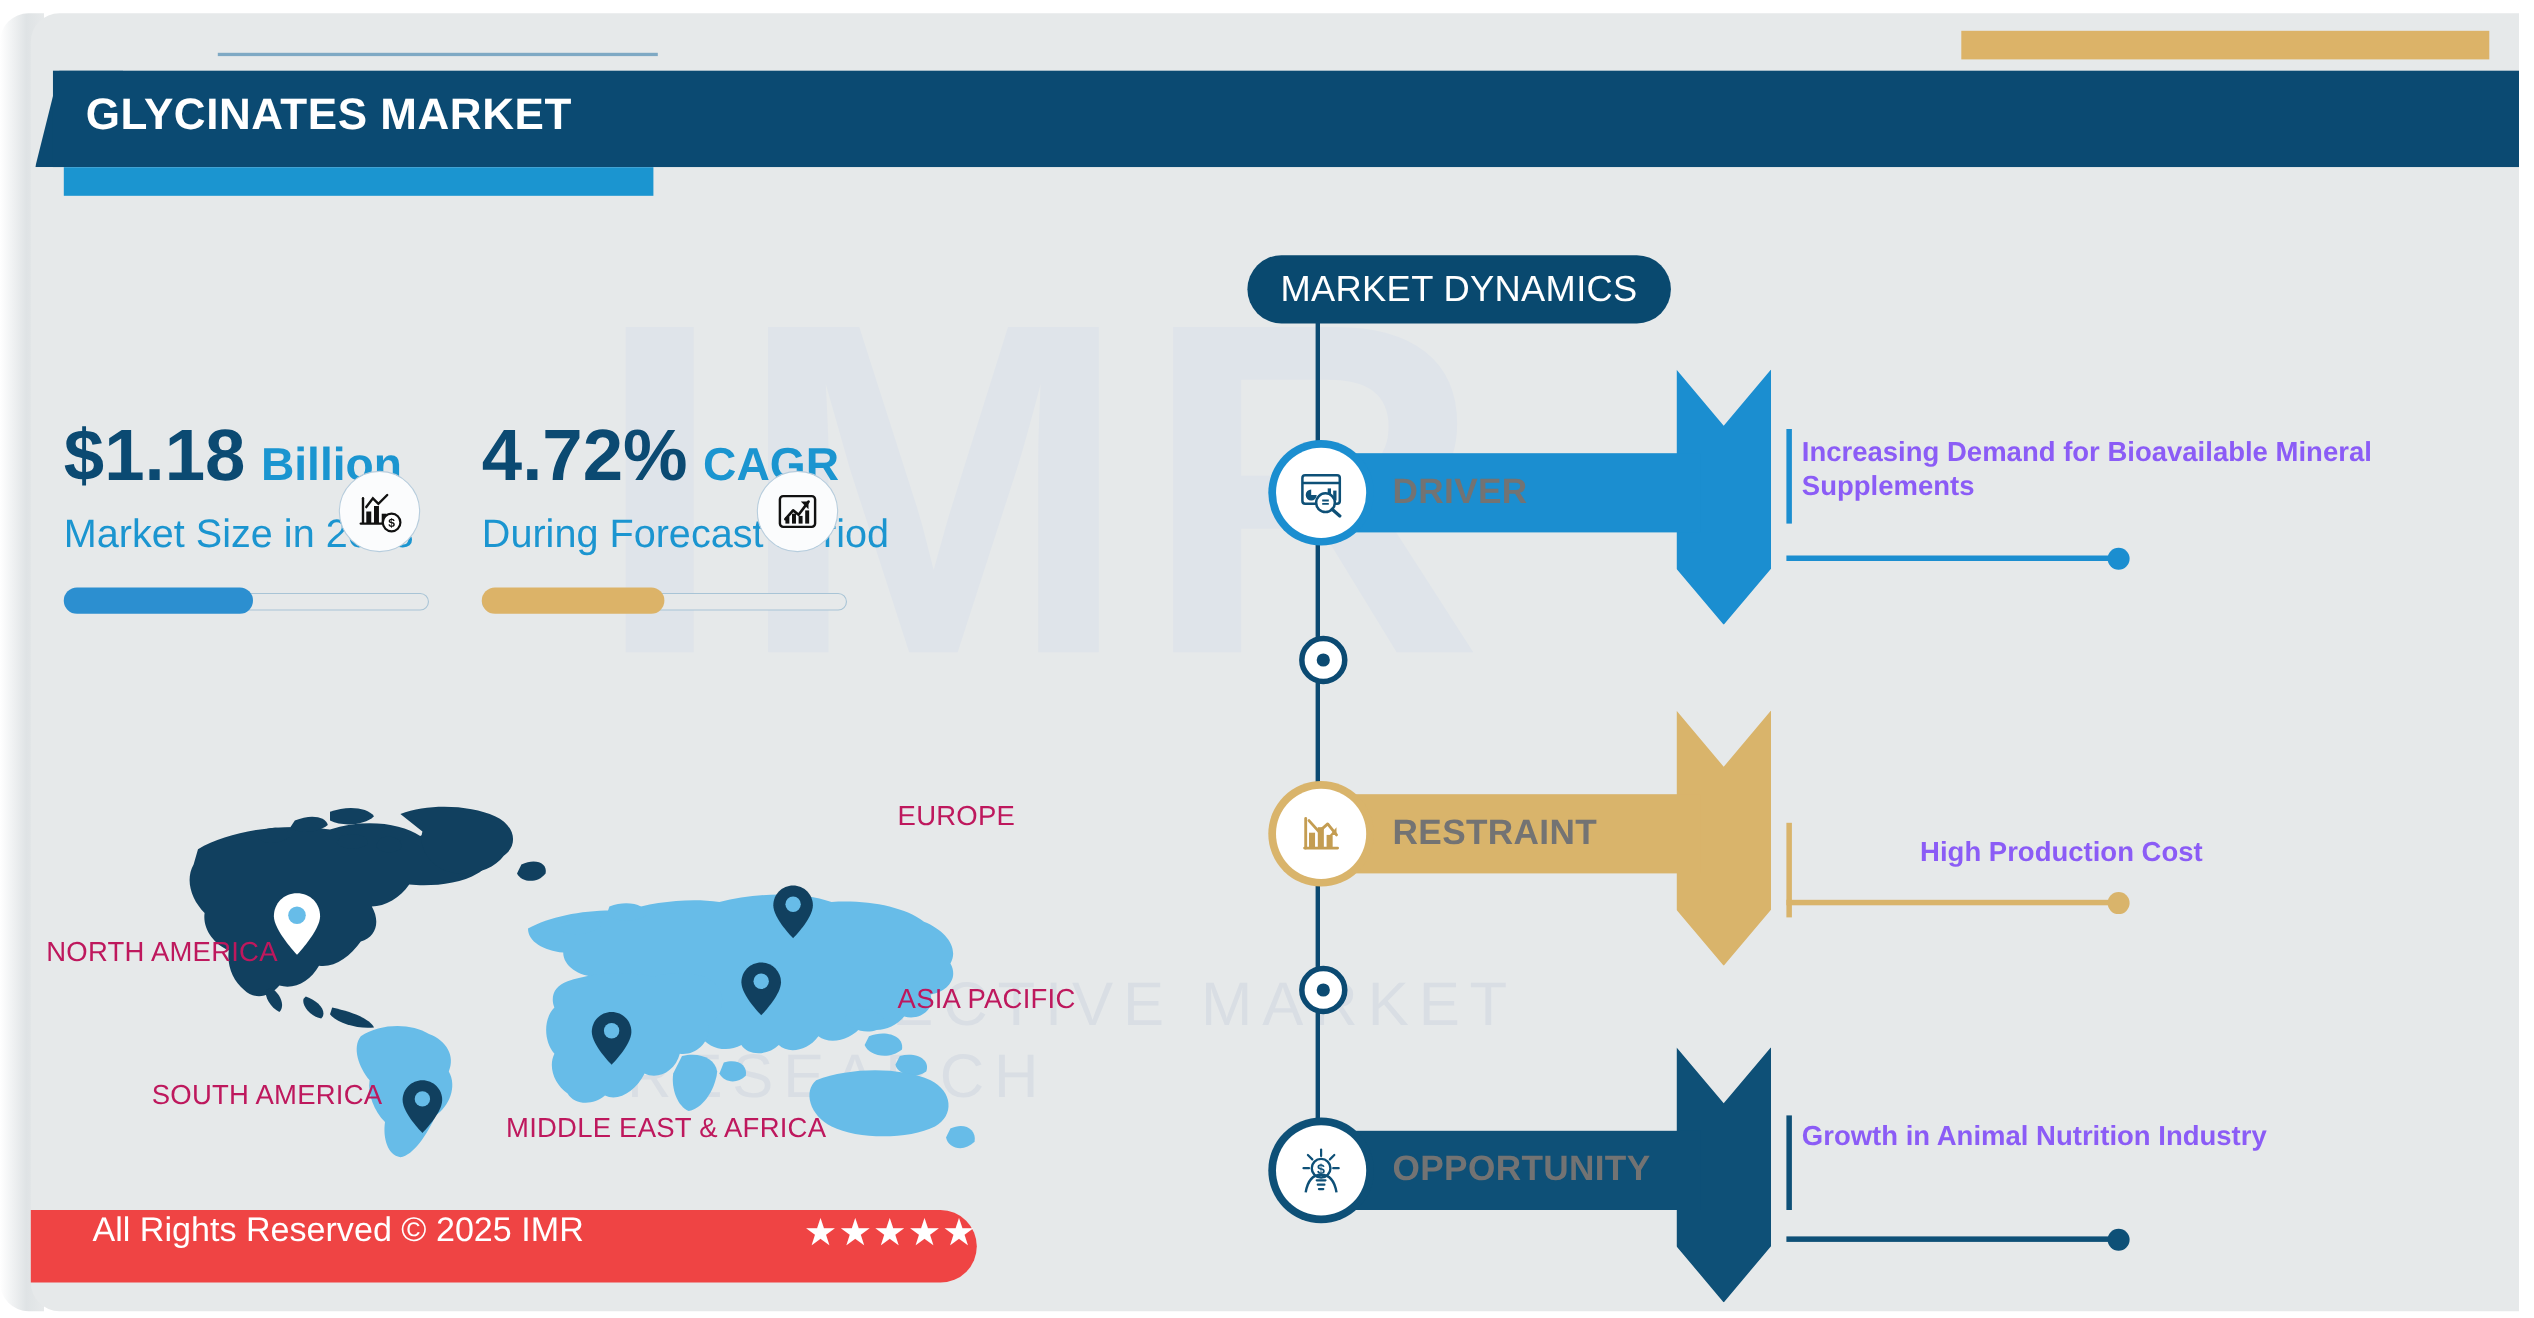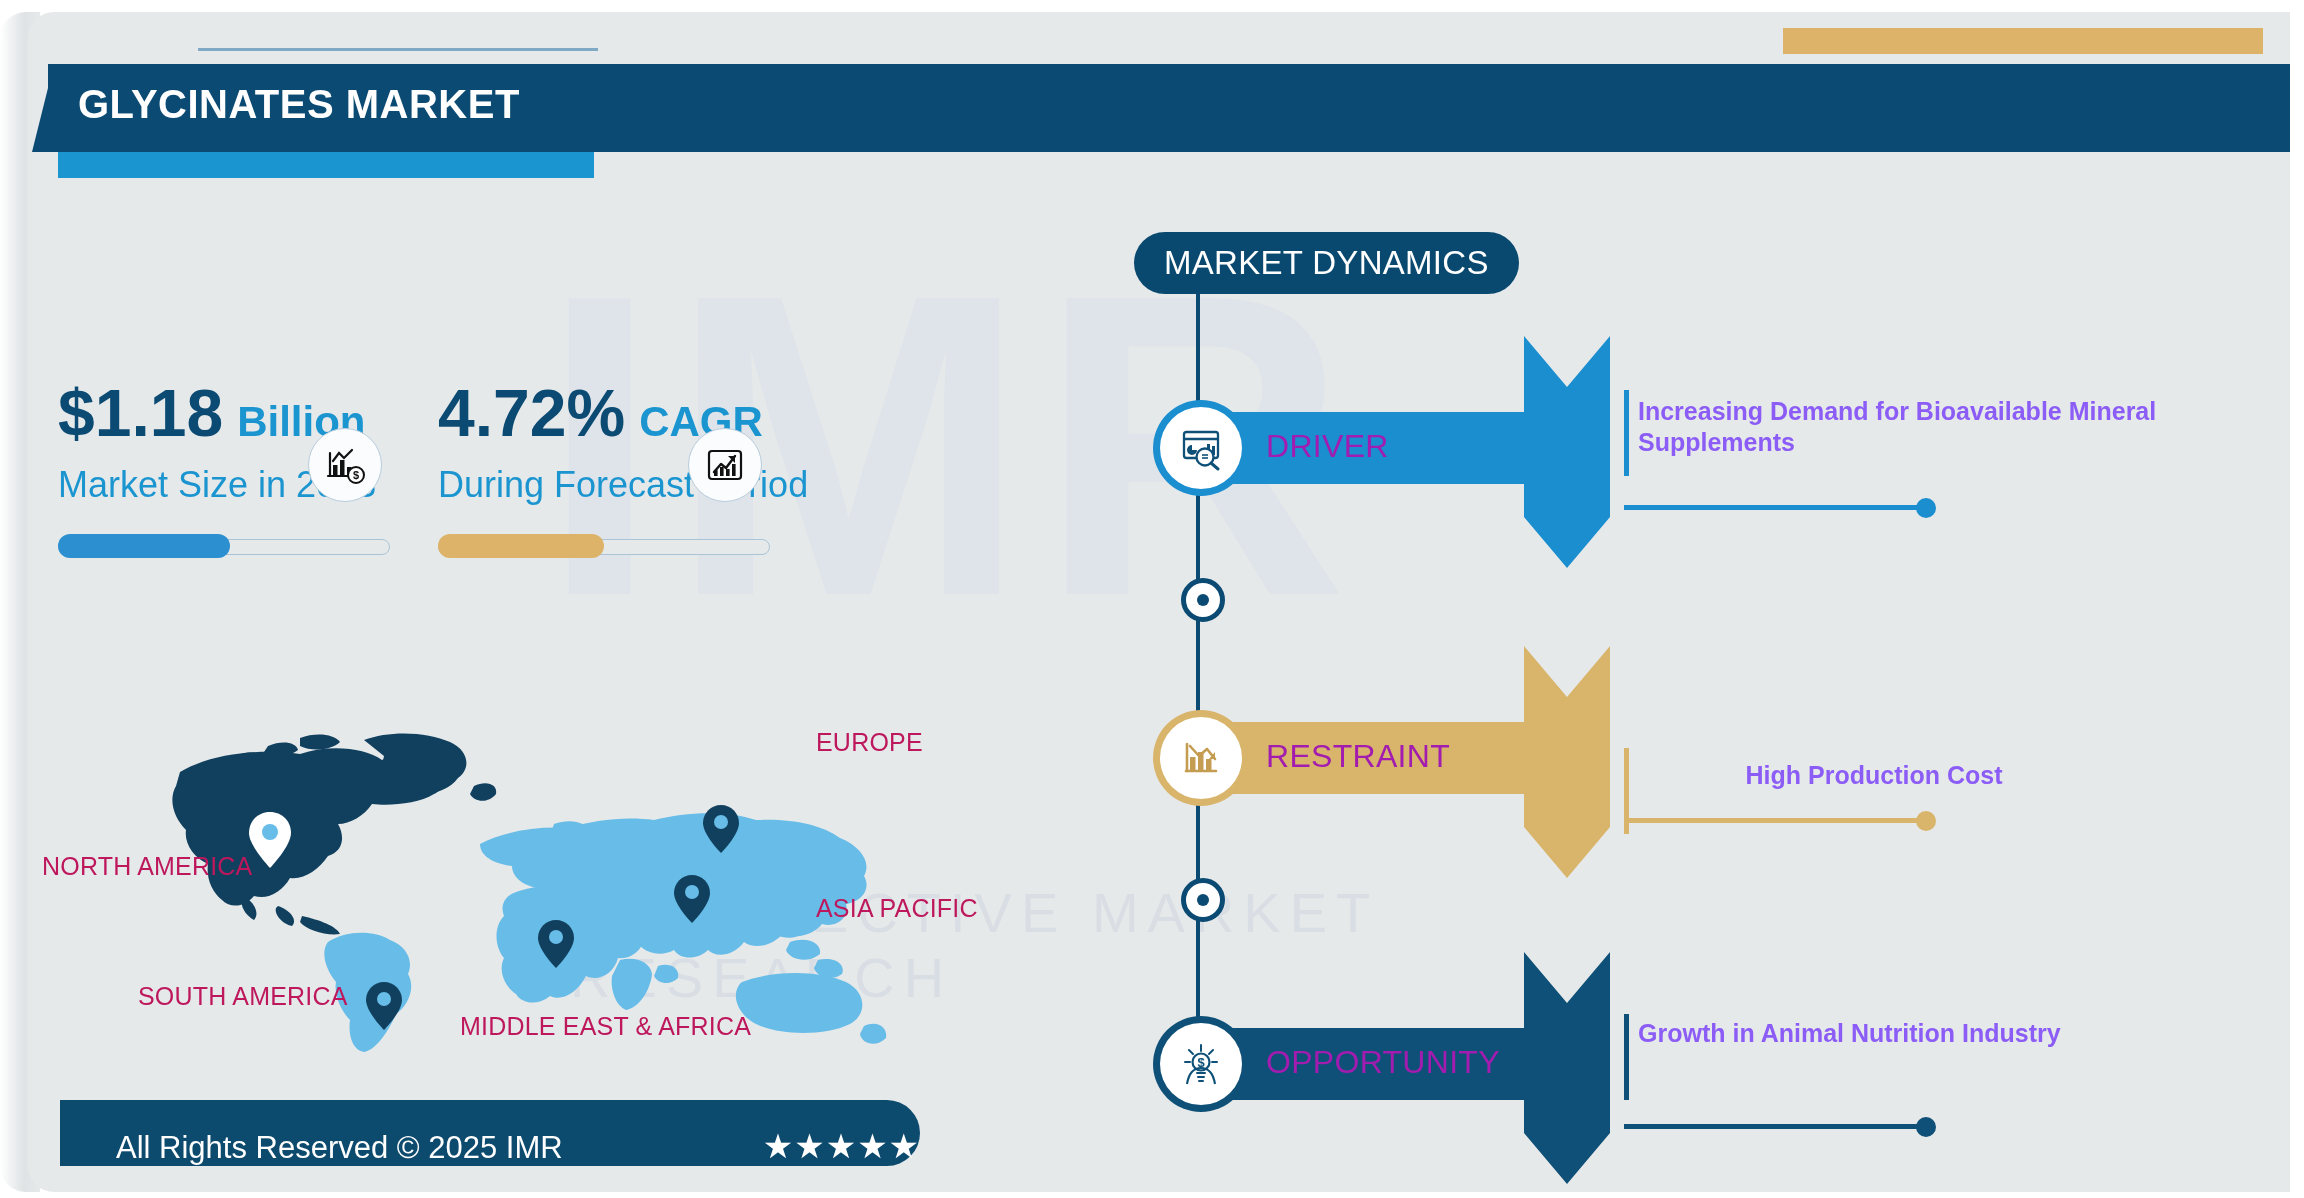--- a/index.html
+++ b/index.html
@@ -222,25 +222,24 @@
   #lbl-eu  { left: 816px; top: 728px; }
   #lbl-ap  { left: 816px; top: 894px; }
 
   
   .footer {
     position: absolute;
     left: 28px;
     top: 1100px;
     width: 860px;
     height: 66px;
-    background: #0c4a6e;
+    background: #ef4444;
     border-radius: 0 33px 33px 0;
     display: flex;
-    align-items: flex-end;
-    margin-left: 32px;
+    align-items: flex-start;
   }
   .footer-text {
     color: #fff;
     font-size: 31px;
     margin-left: 56px;
     white-space: nowrap;
   }
   .footer-stars {
     color: #fff;
     font-size: 34px;
@@ -279,23 +278,23 @@
 
   .dyn-row { position: absolute; }
   .dyn-bar-body {
     position: absolute;
     left: 0; top: 0;
     height: 72px;
     border-radius: 0 0 0 0;
   }
   .dyn-label {
     position: absolute;
-    color: #a21caf;
+    color: #737373;
     font-size: 32px;
-    font-weight: 400;
+    font-weight: 700;
     letter-spacing: 0.3px;
     white-space: nowrap;
     text-align: center;
   }
   .dyn-chev {
     position: absolute;
     width: 86px;
     height: 232px;
     clip-path: polygon(0 0, 50% 22%, 100% 0, 100% 78%, 50% 100%, 0 78%);
   }

